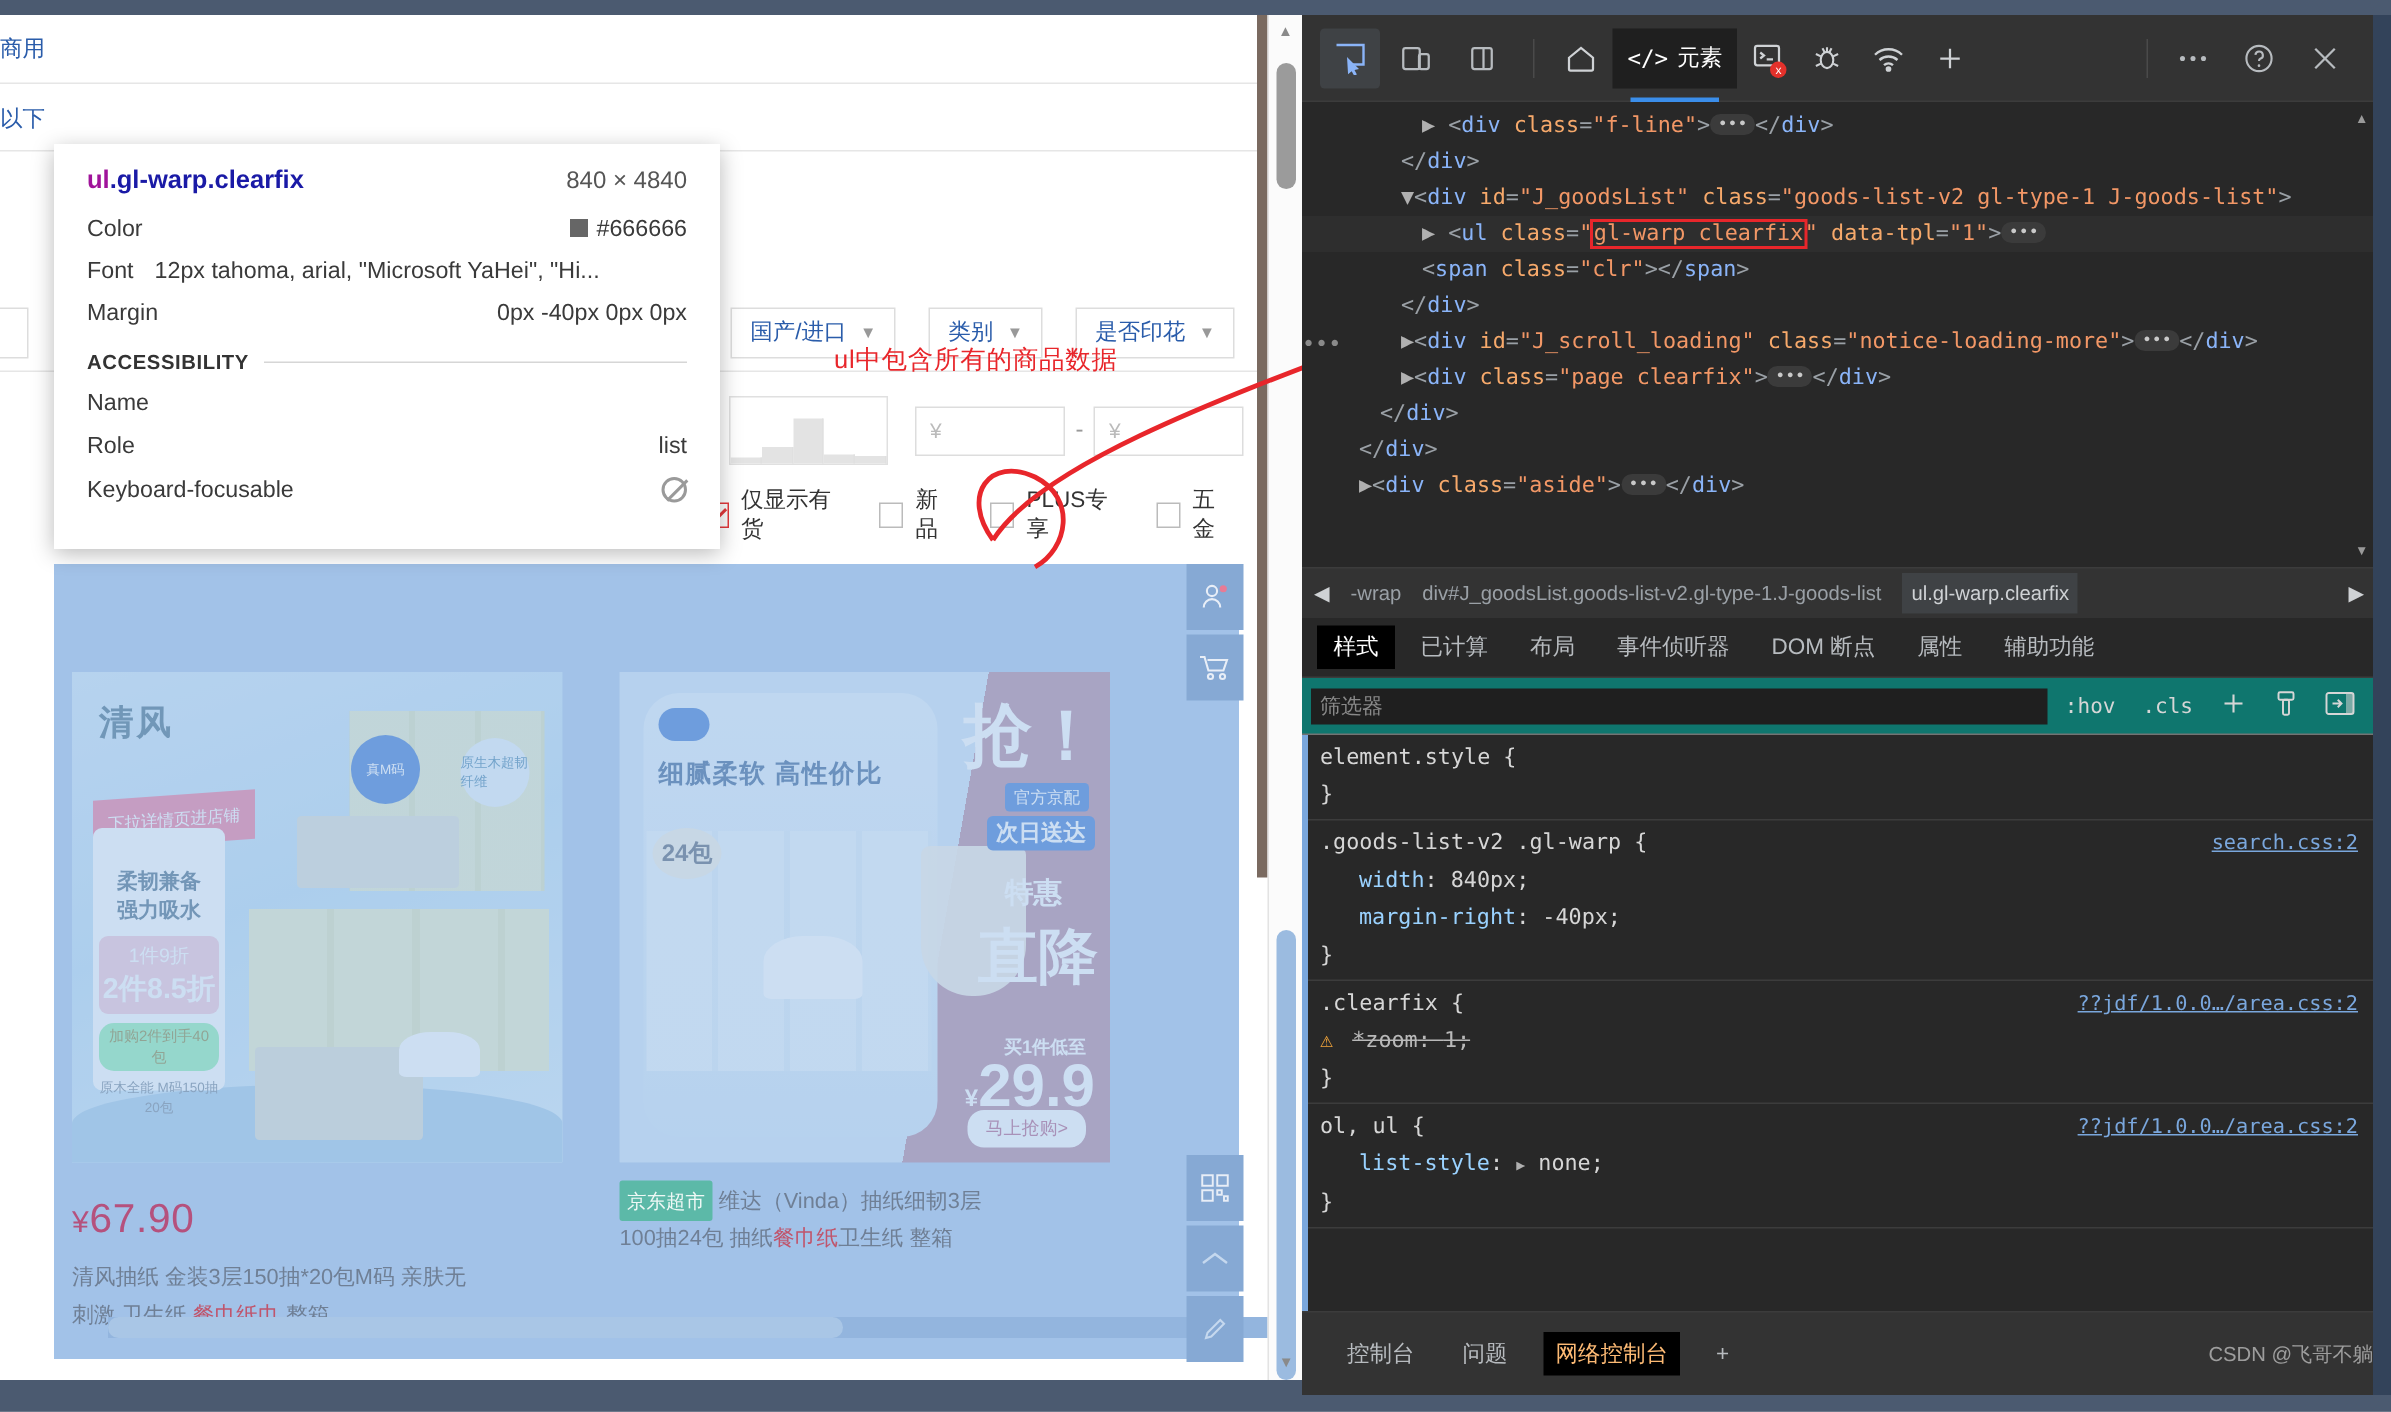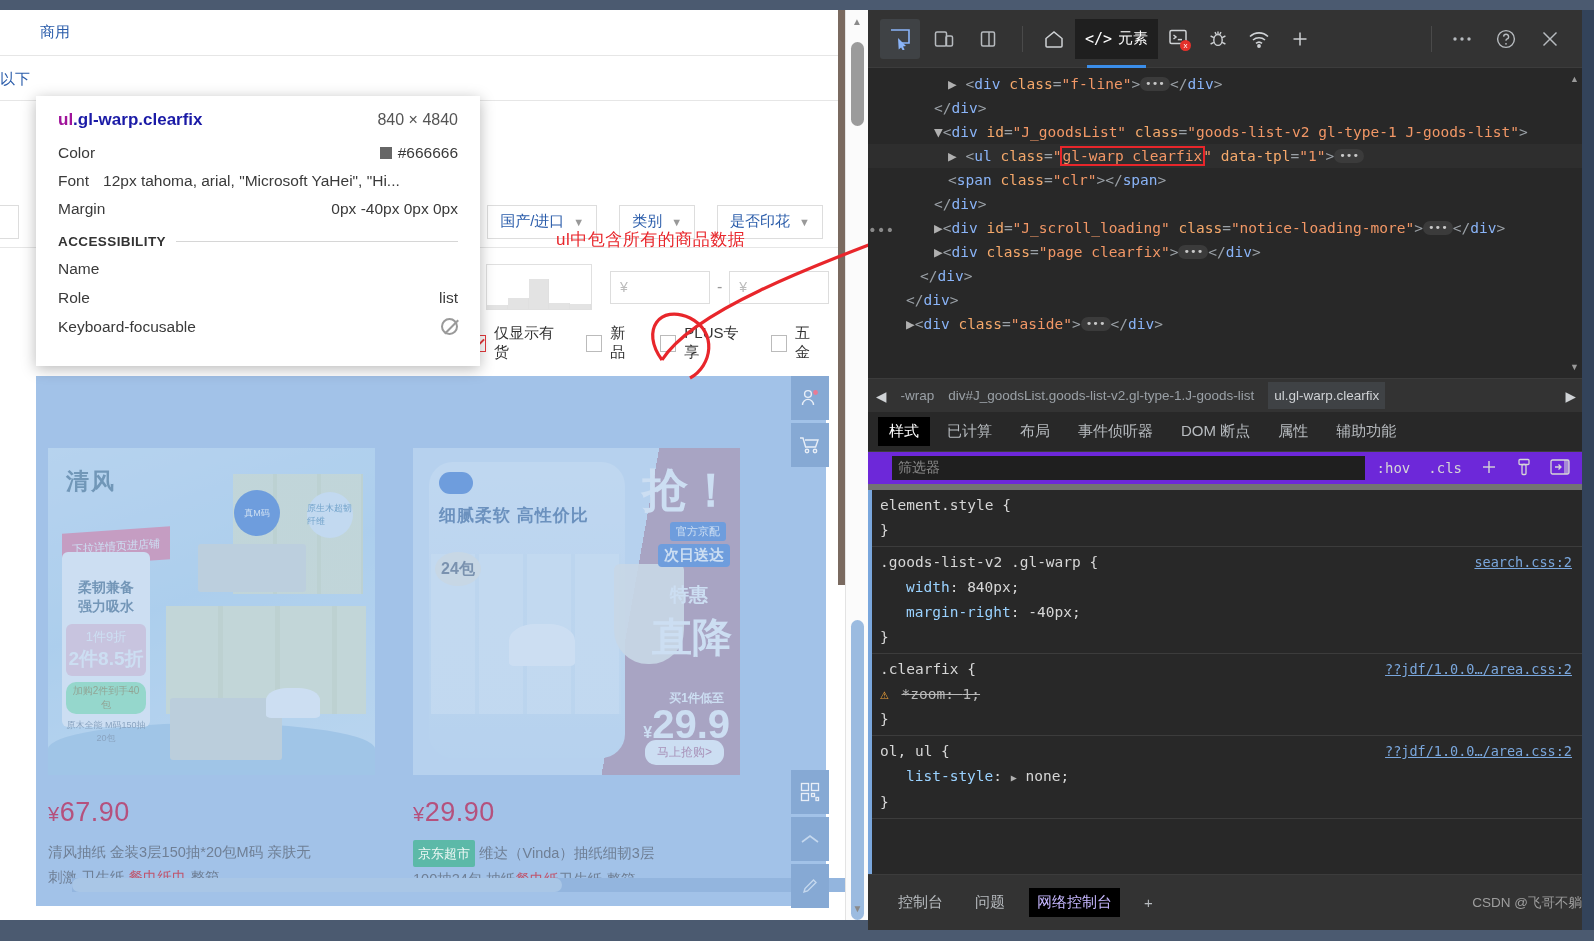--- a/index.html
+++ b/index.html
@@ -13,21 +13,21 @@
 
   
   .page-viewport {
     position: absolute; left: 0; top: 10px; width: 868px; height: 910px;
     background: #ffffff; overflow: hidden;
   }
   .page-inner { position: absolute; left: 0; top: 0; width: 845px; height: 910px; background:#fff; }
 
   .pg-row {
     border-bottom: 1px solid #e6e6e6; height: 46px;
-    display: flex; align-items: center; padding-left: 40px;
+    display: flex; align-items: center; 
   }
   .pg-link-blue { color: #2a5caa; font-size: 15px; }
 
   .pg-row2 { height: 45px; position: relative; }
   .pg-row2 .lead { position:absolute; left:0; top:14px; color:#2a5caa; font-size:15px; }
 
   
   .filters-row {
     position: absolute; left: 0; top: 186px; width: 845px; height: 52px;
     border-bottom: 1px solid #e6e6e6; display: flex; align-items: center;
@@ -241,22 +241,22 @@
   .dt-crumb .cseg.active { background:#3f4245; color:#cfd2d5; padding: 6px 6px;}
 
   .dt-styletabs {
     position:absolute; left:0; top:402px; width:714px; height:40px; background:#282828;
     display:flex; align-items:center; padding-left: 10px; gap: 6px; border-bottom:1px solid #3c3c3c;
   }
   .stab { padding: 5px 11px; font-size:15px; color:#b7bbbf; }
   .stab.active { background:#000; color:#fff; }
 
   .dt-filter {
-    position:absolute; left:0; top: 442px; width:714px; height: 38px; background:#6d28d9;
-    display:flex; align-items:center; border-bottom:6px solid #737373; padding-left:24px;
+    position:absolute; left:0; top: 442px; width:714px; height: 38px; background:#0f766e;
+    display:flex; align-items:center; border-bottom:1px solid #737373; padding-left:6px;
   }
   .dt-filter .fbox { flex:1; height:24px; background:#1f1f1f; color:#8a8a8a; font-size:14px; display:flex; align-items:center; padding-left:6px;}
   .dt-filter .tools { display:flex; align-items:center; gap:18px; padding: 0 12px; color:#d6d6d6; font-size:14px;}
   .dt-filter .tools b { font-family:"DejaVu Sans Mono", monospace; font-weight:normal;}
 
   .dt-css {
     position:absolute; left:0; top: 480px; width:714px; height: 386px; background:#282828;
     font-family: "DejaVu Sans Mono", "Liberation Mono", monospace; font-size: 14.5px; line-height: 25px;
     overflow:hidden; border-left: 4px solid #7aa7dd;
   }
@@ -267,21 +267,21 @@
   .val { color:#d6d6d6; }
   .strike { text-decoration: line-through; color:#b9b9b9;}
   .warn { color:#f0a33a; }
   .arrowtr { color:#b0b0b0; font-size:10px;}
 
   .dt-console {
     position:absolute; left:0; bottom: 0; width:714px; height: 56px; background:#333333;
     display:flex; align-items:center; padding-left: 22px; gap: 16px; border-top:1px solid #3c3c3c;
   }
   .ctab { font-size:15px; color:#b7bbbf; padding: 5px 8px;}
-  .ctab.active { background:#000; color:#c4b5fd; }
+  .ctab.active { background:#000; color:#fdba74; }
   .watermark { margin-left:auto; padding-right:0; color:#b0b0b0; font-size:13.5px; opacity:.85;}
   .dt-vscroll { position:absolute; right:0; top: 58px; width: 12px; height: 310px; }
   .dt-vscroll .t { position:absolute; right:3px; top:6px; color:#9a9a9a; font-size:9px;}
   .dt-vscroll .b { position:absolute; right:3px; bottom:6px; color:#9a9a9a; font-size:9px;}
   .leftcollapse { position:absolute; left: 1582px; top: 10px; width: 12px; height: 920px; background:#33435a;}
 </style>
 </head>
 <body>
 
 <div id="root">
@@ -402,21 +402,20 @@
                 <div class="bl1">官方京配</div>
                 <div class="bl2">次日送达</div>
                 <div class="th">特惠</div>
                 <div class="zj">直降</div>
                 <div class="buy">买1件低至</div>
                 <div class="pr"><span class="prsym">¥</span><span>29.9</span></div>
                 <div class="cta">马上抢购&gt;</div>
               </div>
               <div class="veil"></div>
             </div>
-            <div class="price"><span class="sym">¥</span><span>29.90</span></div>
             <div class="desc">
               <span class="tagjd">京东超市</span><span>维达（Vinda）抽纸细韧3层</span><br>
               <span>100抽24包 抽纸</span><em>餐巾纸</em><span>卫生纸 整箱</span>
             </div>
           </div>
         </div>
 
         <div class="hscroll">
           <div class="thumbh"></div>
         </div>

